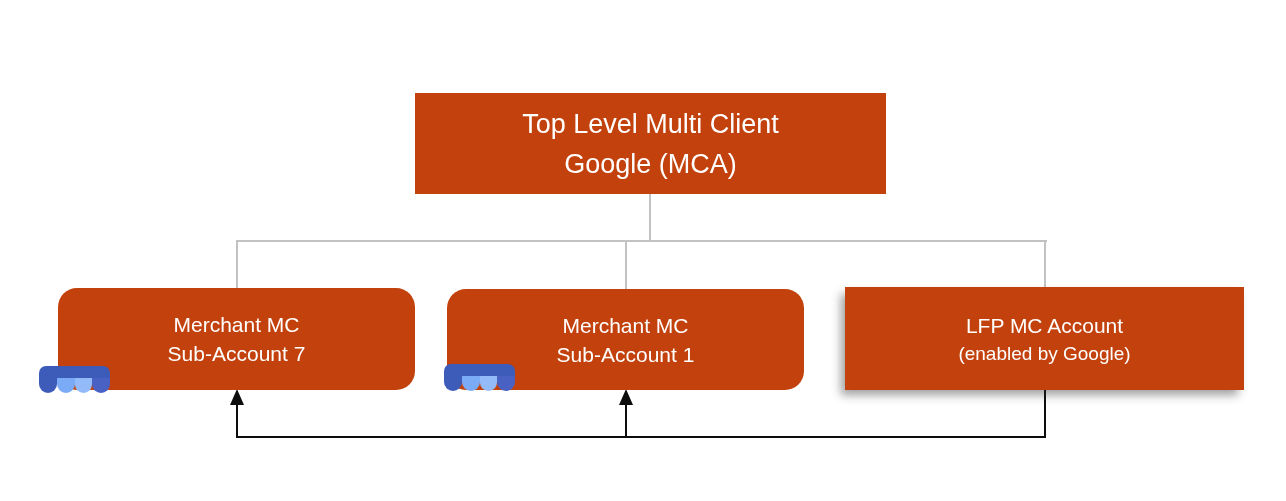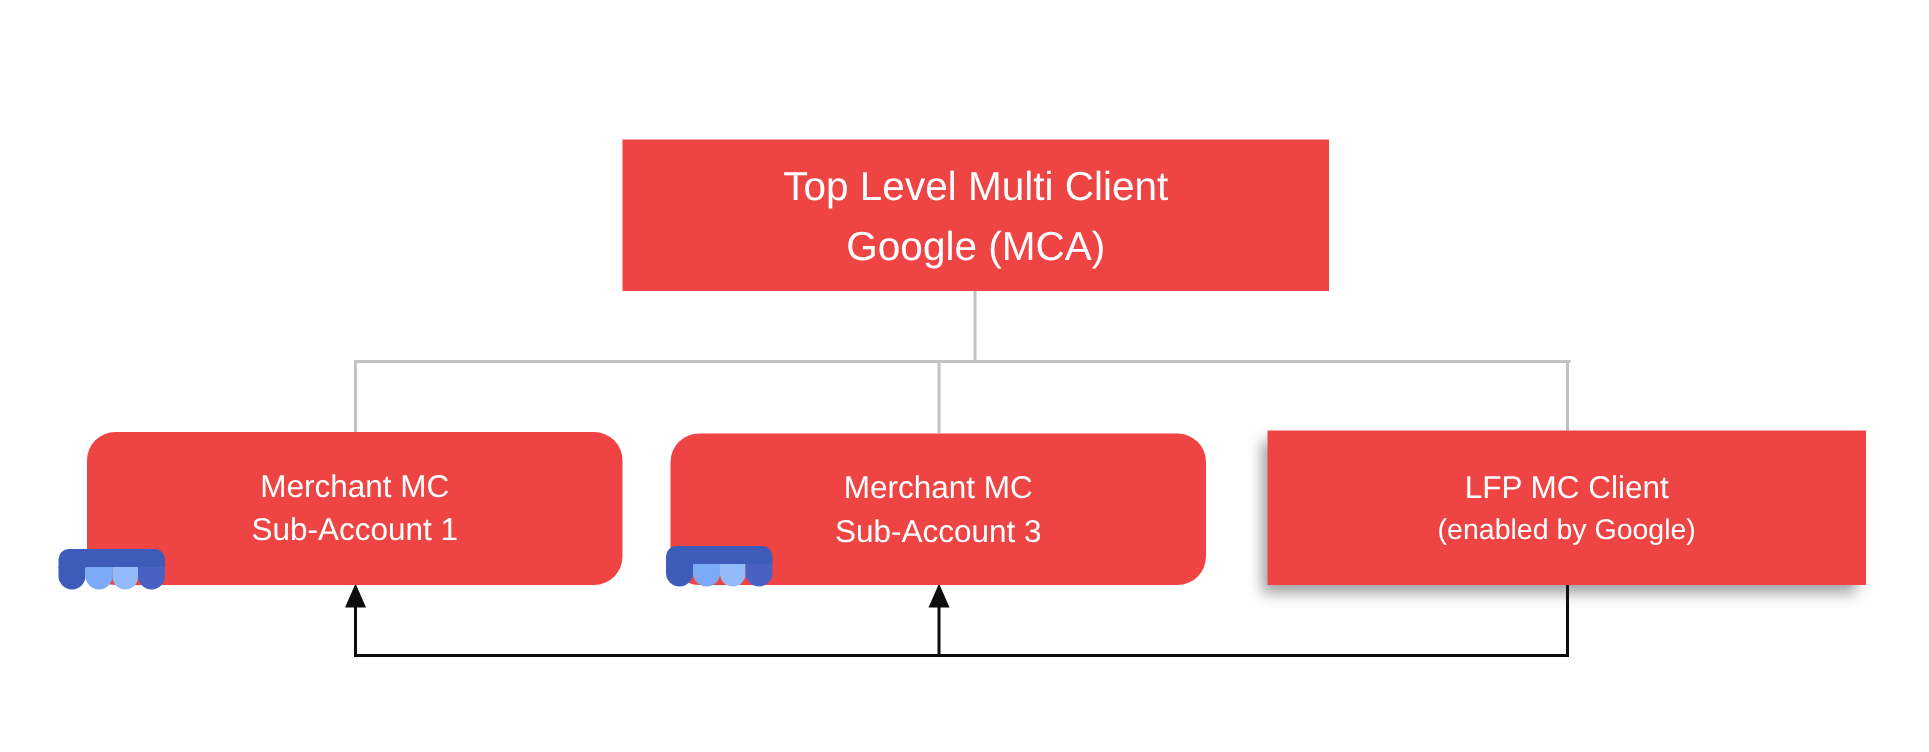--- a/index.html
+++ b/index.html
@@ -11,21 +11,21 @@
   .canvas {
     position: relative;
     width: 1286px;
     height: 501px;
     background: #ffffff;
     overflow: hidden;
   }
   
   .node {
     position: absolute;
-    background: #ef4444;
+    background: #c2410c;
     color: #ffffff;
     display: flex;
     flex-direction: column;
     align-items: center;
     justify-content: center;
     text-align: left;
   }
   .node-root {
     left: 415px; top: 93px; width: 471px; height: 101px;
     font-size: 27px; line-height: 40px;
@@ -123,30 +123,30 @@
   <div class="arrowhead arrow-1"></div>
   <div class="arrowhead arrow-2"></div>
 
   <div class="node node-root">
     <div>Top Level Multi Client</div>
     <div>Google (MCA)</div>
   </div>
 
   <div class="node node-sub1">
     <div>Merchant MC</div>
-    <div>Sub-Account 1</div>
+    <div>Sub-Account 7</div>
   </div>
 
   <div class="node node-sub2">
     <div>Merchant MC</div>
-    <div>Sub-Account 3</div>
+    <div>Sub-Account 1</div>
   </div>
 
   <div class="node node-lfp">
-    <div class="l1">LFP MC Client</div>
+    <div class="l1">LFP MC Account</div>
     <div class="l2">(enabled by Google)</div>
   </div>
 
   <div class="gmb gmb-1">
     <div class="gmb-body"></div>
     <div class="gmb-band"></div>
     <div class="gmb-scallops">
       <span class="gmb-s1"></span>
         <span class="gmb-s2"></span>
         <span class="gmb-s3"></span>

